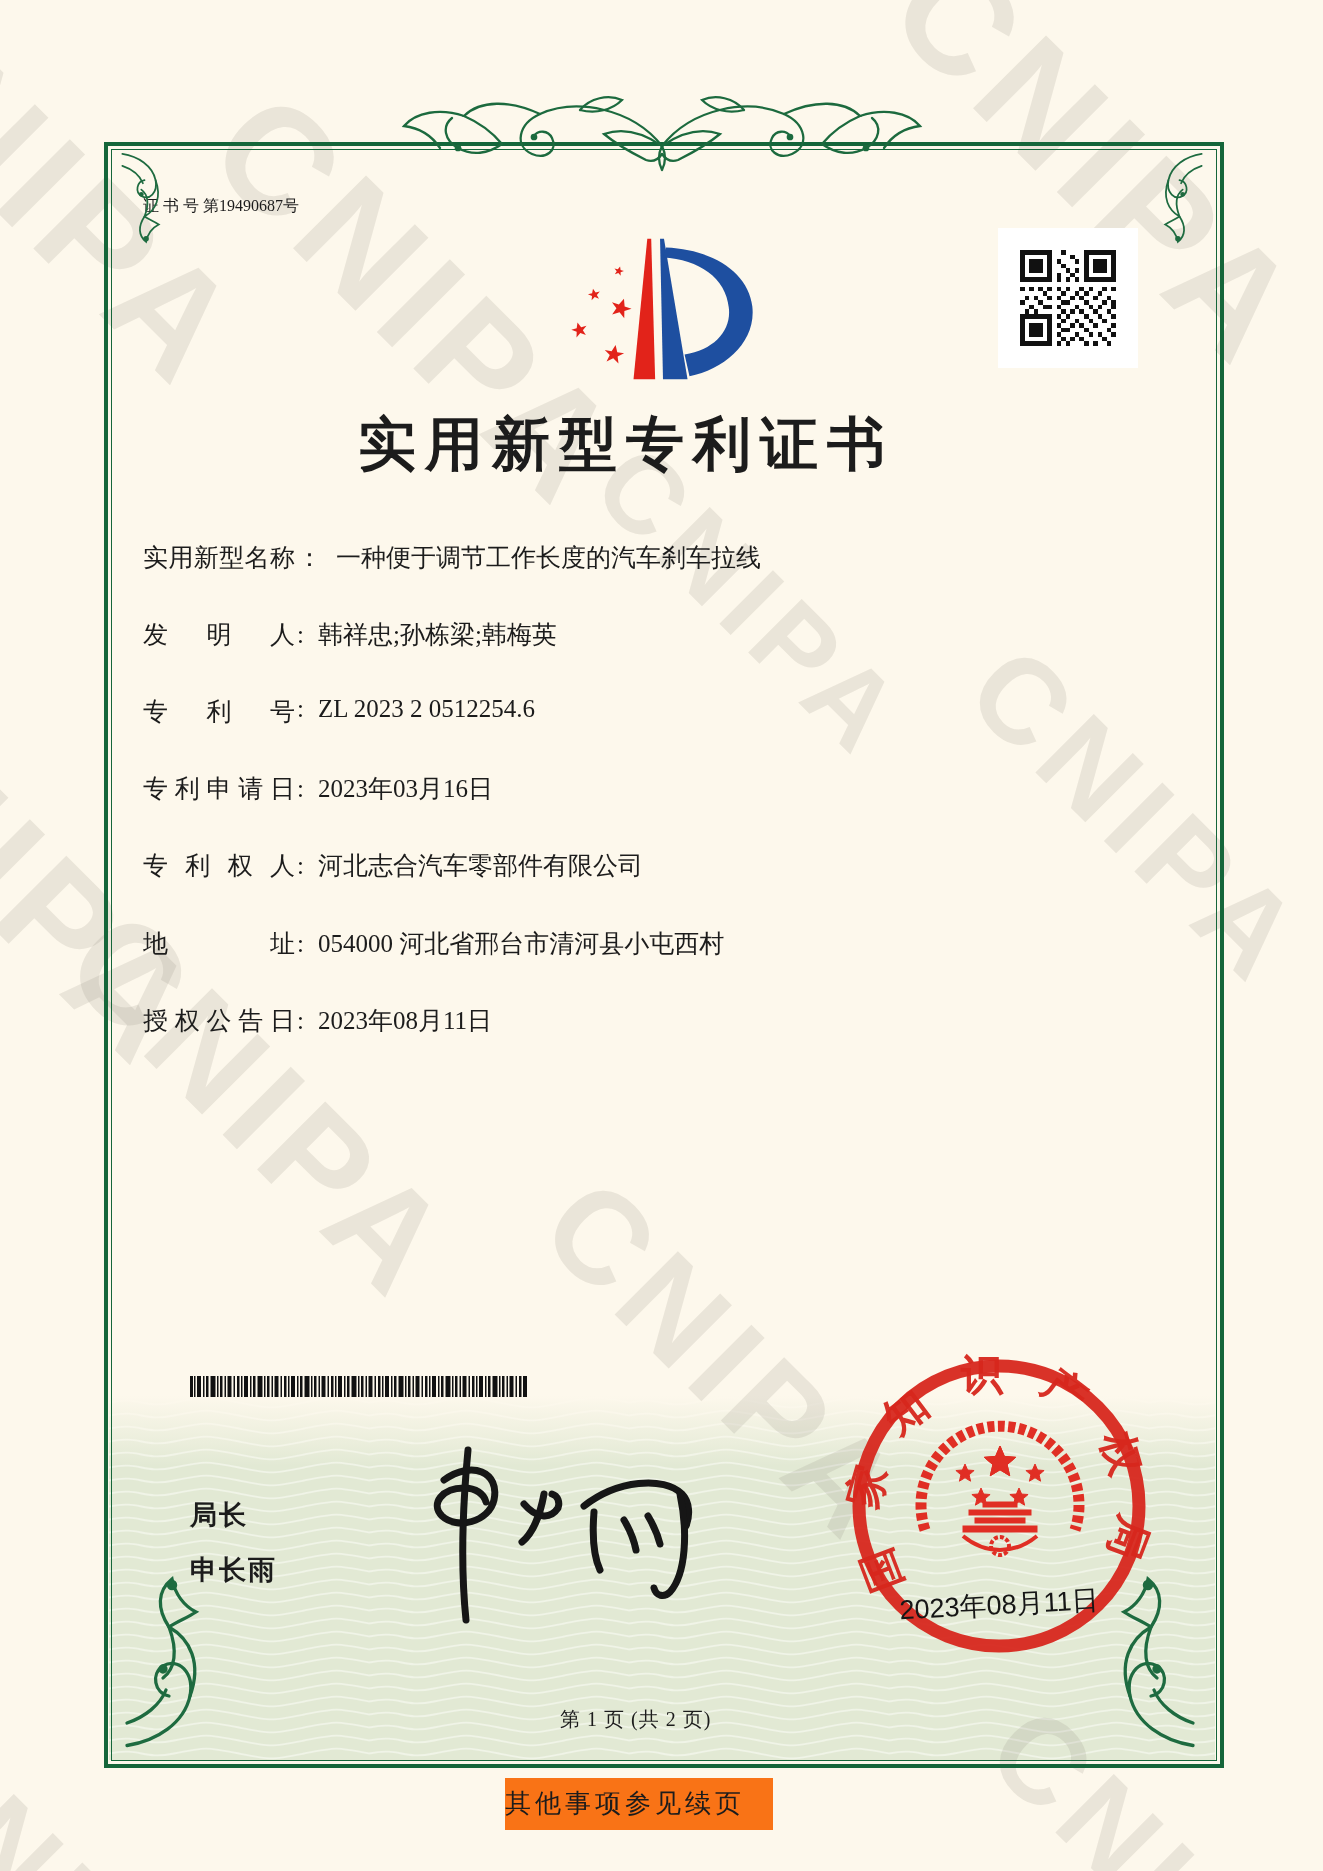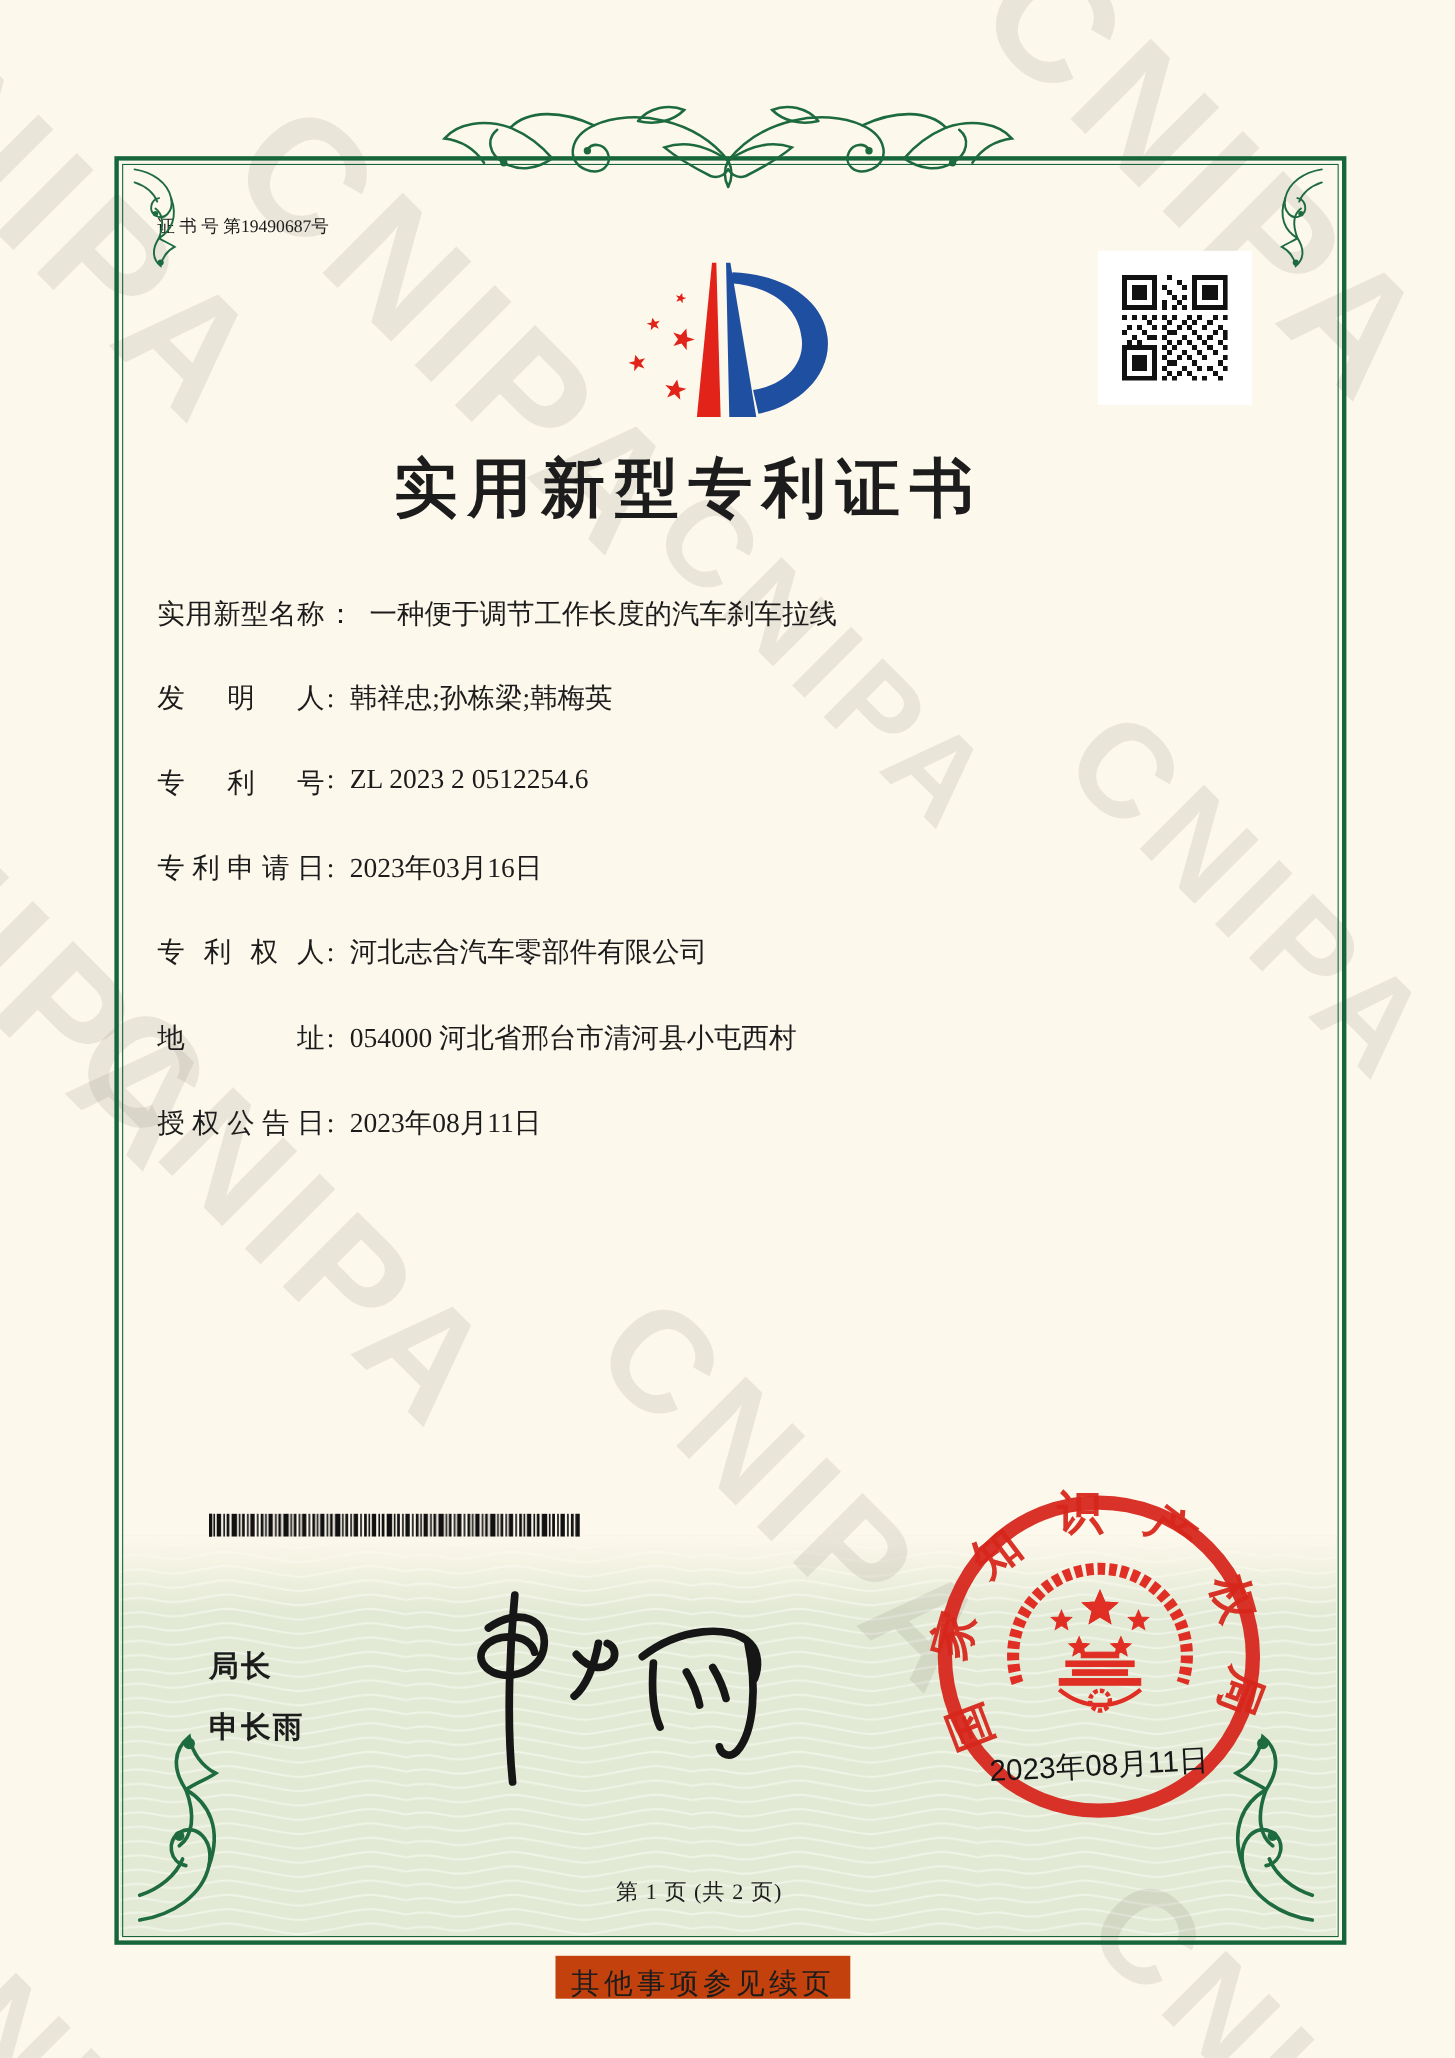--- a/index.html
+++ b/index.html
@@ -65,22 +65,22 @@
     font-size:23px;line-height:37px;text-align:justify;
   }
   .paras p{margin:0 0 10px 0;text-indent:2em;}
   .official{
     left:190px;top:1488px;z-index:3;
     font-family:"Liberation Sans","DejaVu Sans",sans-serif;
     font-weight:bold;font-size:27px;letter-spacing:2px;line-height:55px;
   }
   .page-info{left:560px;top:1706px;font-size:20px;z-index:3;letter-spacing:1px;}
   .note-box{
-    left:505px;top:1778px;width:268px;height:39px;z-index:3;
-    background:#c2410c;text-align:center;line-height:52px;
+    left:505px;top:1778px;width:268px;height:52px;z-index:3;
+    background:#f97316;text-align:left;line-height:52px;
     font-size:26px;letter-spacing:4px;
   }
 
   
   .logo{left:560px;top:226px;width:205px;height:162px;z-index:3;}
   .qr-box{left:998px;top:228px;width:140px;height:140px;background:#ffffff;z-index:3;}
   .qr-box svg{position:absolute;left:22px;top:22px;}
   .barcode{left:190px;top:1376px;width:337px;height:21px;z-index:3;}
   .signature{left:372px;top:1442px;width:336px;height:190px;z-index:4;}
   .seal{left:843px;top:1350px;width:312px;height:312px;z-index:5;}

